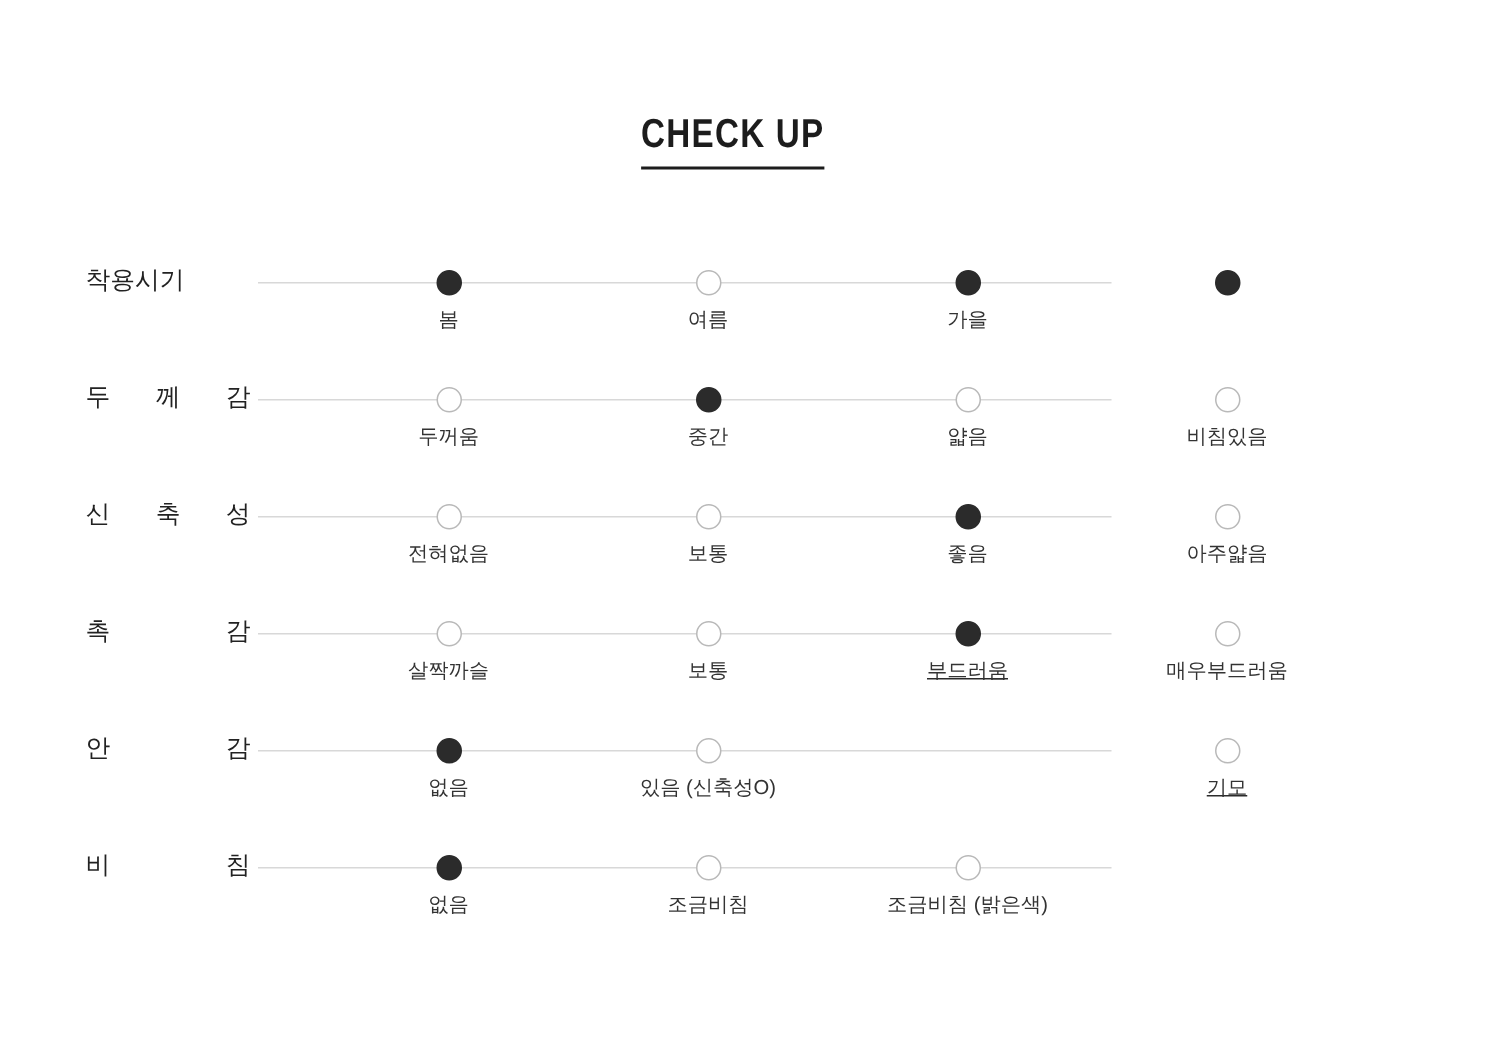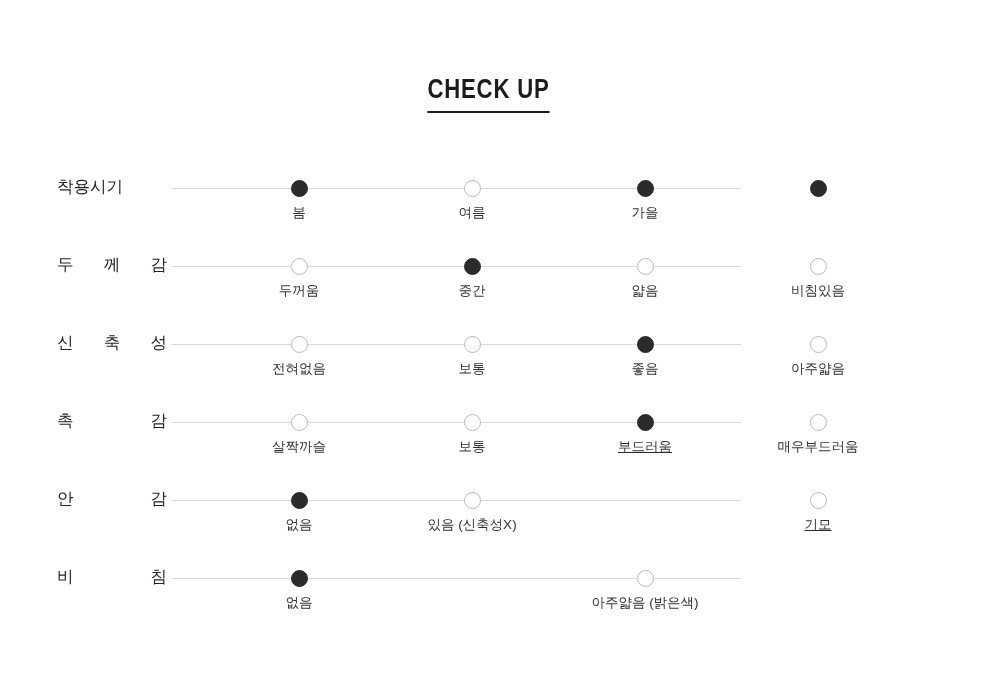--- a/index.html
+++ b/index.html
@@ -203,37 +203,41 @@
           <span>안</span>
           <span>감</span>
         </div>
         <div class="axis"></div>
         <div class="opt" style="left: 299px;">
           <div class="dot filled"></div>
           <div class="opt-label">없음</div>
         </div>
         <div class="opt" style="left: 472px;">
           <div class="dot"></div>
-          <div class="opt-label">있음 (신축성X)</div>
+          <div class="opt-label">있음 (신축성O)</div>
         </div>
         <div class="opt" style="left: 818px; text-decoration: underline;">
           <div class="dot"></div>
           <div class="opt-label">기모</div>
         </div>
       </div>
       <div class="row">
         <div class="row-label spread">
           <span>비</span>
           <span>침</span>
         </div>
         <div class="axis"></div>
         <div class="opt" style="left: 299px;">
           <div class="dot filled"></div>
           <div class="opt-label">없음</div>
         </div>
+        <div class="opt" style="left: 472px;">
+          <div class="dot"></div>
+          <div class="opt-label">조금비침</div>
+        </div>
         <div class="opt" style="left: 645px;">
           <div class="dot"></div>
-          <div class="opt-label">아주얇음 (밝은색)</div>
+          <div class="opt-label">조금비침 (밝은색)</div>
         </div>
       </div>
     </div>
 
 </div>
 
 </body></html>

